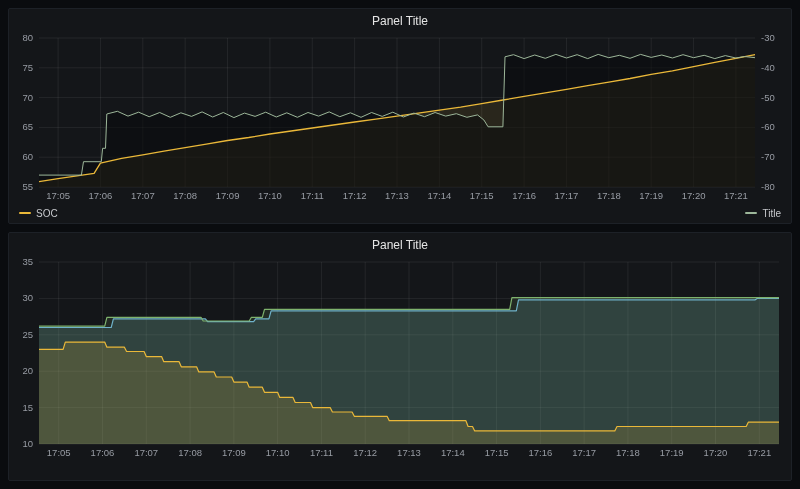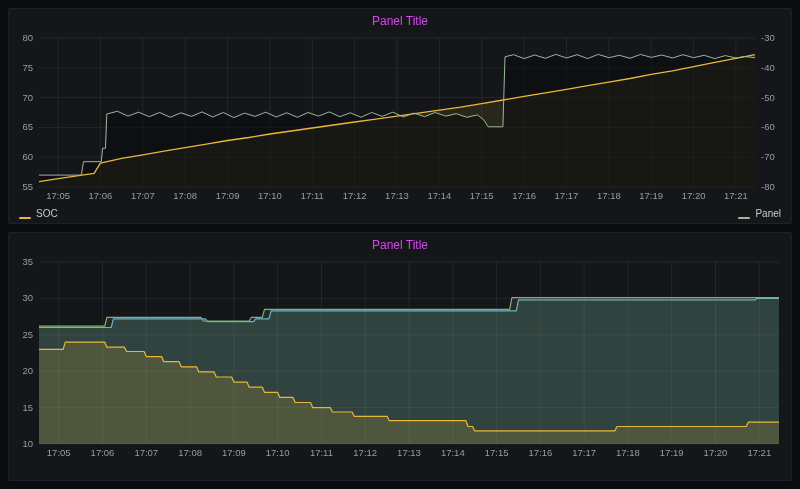--- a/index.html
+++ b/index.html
@@ -14,32 +14,32 @@
   }
   .panel{
     box-sizing:border-box;
     background:#141619;border:1px solid #1d2127;border-radius:2px;
     display:flex;flex-direction:column;overflow:hidden;
   }
   .panel.top{height:216px;}
   .panel.bottom{height:249px;}
   .panel-header{
     height:24px;line-height:24px;flex:0 0 24px;
-    text-align:center;color:#d946ef;font-size:12px;font-weight:500;
+    text-align:center;color:#e5e5e5;font-size:12px;font-weight:500;
     cursor:pointer;user-select:none;
   }
   .plot-wrap{flex:1 1 auto;}
   svg{display:block;}
   svg text{font-family:"Liberation Sans", sans-serif;font-size:9.5px;fill:#989ca4;}
   .legend{
     height:20px;flex:0 0 20px;
     display:flex;align-items:center;gap:16px;padding:0 10px;
     font-size:10px;color:#c7c9cd;
   }
-  .legend-item{display:flex;align-items:flex-end;gap:5px;cursor:pointer;white-space:nowrap;}
+  .legend-item{display:flex;align-items:center;gap:5px;cursor:pointer;white-space:nowrap;}
   .legend-item.align-right{margin-left:auto;}
   .legend-dash{width:12px;height:2px;border-radius:1px;display:inline-block;}
 </style>
 </head>
 <body>
 
 <div class="page">
 
   <section class="panel top">
     <div class="panel-header">Panel Title</div>
@@ -103,21 +103,21 @@
           <text x="726.9349112426036" y="166" text-anchor="middle">17:21</text>
         </svg>
     </div>
     <div class="legend">
         <span class="legend-item">
           <span class="legend-dash" style="background: rgb(234, 184, 57);"></span>
           <span>SOC</span>
         </span>
         <span class="legend-item align-right">
           <span class="legend-dash" style="background: rgb(157, 183, 154);"></span>
-          <span>Panel</span>
+          <span>Title</span>
         </span>
       </div>
   </section>
 
   <section class="panel bottom">
     <div class="panel-header">Panel Title</div>
     <div class="plot-wrap">
       <svg width="782" height="203" viewBox="0 0 782 203">
           <line x1="30" x2="770" y1="187" y2="187" stroke="rgba(255,255,255,0.07)" stroke-width="1"></line>
           <line x1="30" x2="770" y1="150.6" y2="150.6" stroke="rgba(255,255,255,0.07)" stroke-width="1"></line>

